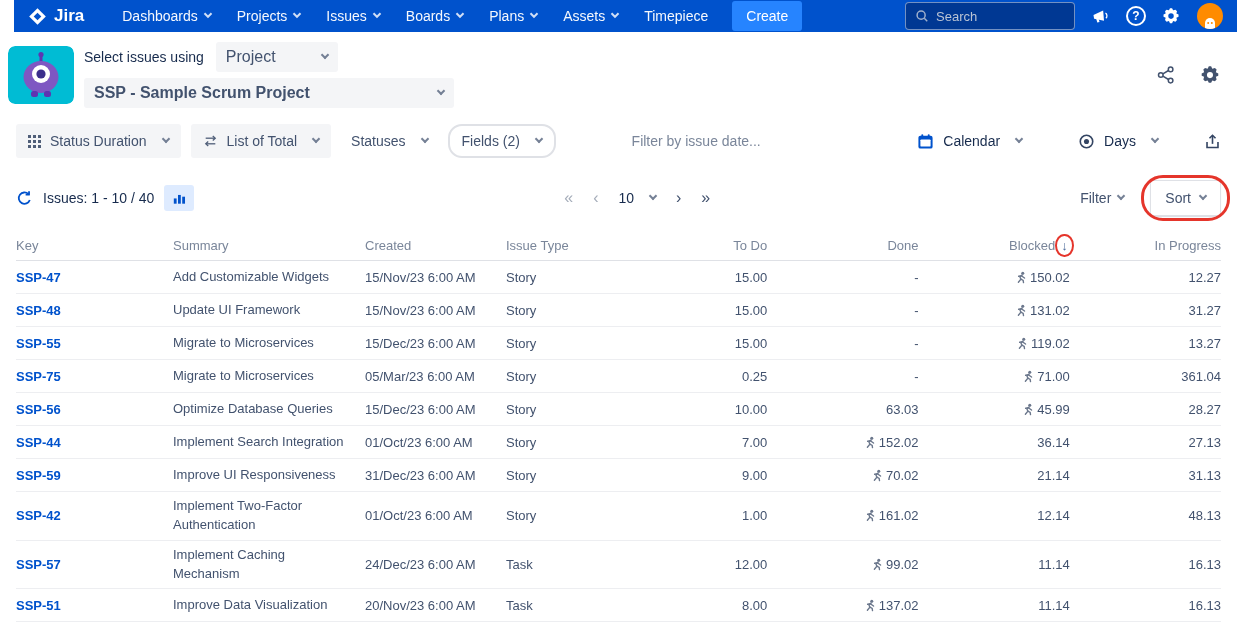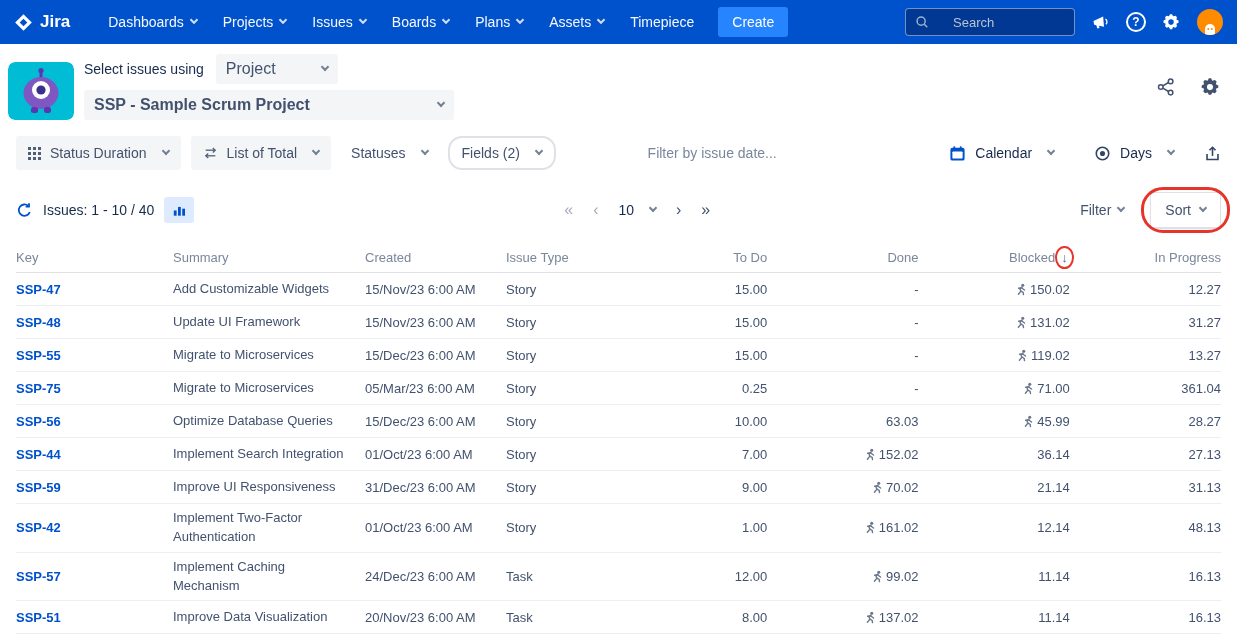--- a/index.html
+++ b/index.html
@@ -3,39 +3,39 @@
 <meta charset="utf-8">
 <style>
   * { box-sizing: border-box; margin: 0; padding: 0; }
   body { margin: 0; background: #fff; }
   .page {
     width: 1237px; height: 641px; position: relative; overflow: hidden;
     background: #fff; font-family: "Liberation Sans", "DejaVu Sans", sans-serif;
     color: #172B4D;
   }
   
-  .topnav { height: 44px; background: #0052CC; display: flex; align-items: center; padding: 0 14px; color: #fff; }
+  .topnav { height: 32px; background: #0052CC; display: flex; align-items: center; padding: 0 14px; color: #fff; margin-left: 14px; }
   .brand { display: flex; align-items: center; gap: 7px; font-weight: 700; font-size: 17px; margin-right: 38px; cursor: pointer; }
   .nav-items { display: flex; align-items: center; gap: 26px; font-size: 14px; font-weight: 500; }
   .nav-item { display: flex; align-items: center; cursor: pointer; color: rgba(255,255,255,.96); white-space: nowrap; }
   .chev { width: 6px; height: 6px; border-right: 2px solid currentColor; border-bottom: 2px solid currentColor;
           transform: rotate(45deg); display: inline-block; margin-left: 7px; margin-top: -4px; opacity: .85; }
   .create-btn { background: #2684FF; color: #fff; border: none; border-radius: 3px; margin-left: 24px;
                 padding: 7px 14px; font-size: 14px; font-weight: 500; cursor: pointer; font-family: inherit; }
   .nav-right { margin-left: auto; display: flex; align-items: center; gap: 16px; }
-  .nav-search { display: flex; align-items: center; gap: 24px; background: rgba(0,10,40,.35);
+  .nav-search { display: flex; align-items: center; gap: 7px; background: rgba(0,10,40,.35);
                 border: 1px solid rgba(255,255,255,.45); border-radius: 4px; height: 28px; width: 170px; padding: 0 9px; }
   .nav-search input { background: transparent; border: none; outline: none; color: #fff; font-size: 13px; width: 100%; font-family: inherit; }
   .nav-search input::placeholder { color: #BAC4D4; }
   .icon-btn { display: flex; align-items: center; justify-content: center; cursor: pointer; }
   .help-circle { width: 20px; height: 20px; border: 2px solid #fff; border-radius: 50%; display: flex; align-items: center;
                  justify-content: center; font-size: 12px; font-weight: 700; color: #fff; }
   .avatar { width: 26px; height: 26px; border-radius: 50%; background: #FF8B00; display: flex; align-items: flex-end; justify-content: center; overflow: hidden; cursor: pointer; }
   
-  .app-header { display: flex; align-items: flex-end; padding: 10px 16px 12px 8px; gap: 10px; }
+  .app-header { display: flex; align-items: center; padding: 10px 16px 12px 8px; gap: 10px; }
   .app-logo { flex: none; border-radius: 7px; overflow: hidden; line-height: 0; }
   .selectors { display: flex; flex-direction: column; gap: 6px; }
   .sel-row1 { display: flex; align-items: center; gap: 12px; height: 30px; }
   .select-label { font-size: 14px; color: #172B4D; }
   .dd { background: #F4F5F7; border: none; border-radius: 3px; color: #42526E; font-size: 16px; display: flex;
         align-items: center; padding: 0 10px; height: 30px; cursor: pointer; font-family: inherit; }
   .dd .chev { border-color: #5E6C84; margin-left: auto; }
   .dd-mode { width: 122px; }
   .dd-project { width: 370px; font-weight: bold; }
   .header-actions { margin-left: auto; align-self: center; display: flex; gap: 24px; align-items: center; }
@@ -44,21 +44,21 @@
   .btn-gray { background: #F4F5F7; border: none; border-radius: 3px; height: 34px; display: flex; align-items: center;
               gap: 9px; padding: 0 12px; color: #42526E; font-size: 14px; cursor: pointer; font-family: inherit; }
   .btn-plain { background: transparent; border: none; border-radius: 3px; height: 34px; display: flex; align-items: center;
                gap: 9px; padding: 0 10px; color: #42526E; font-size: 14px; cursor: pointer; font-family: inherit; }
   .btn-outline { background: #fff; border: 2px solid #DFE1E6; border-radius: 14px; height: 34px; display: flex;
                  align-items: center; gap: 9px; padding: 0 12px; color: #42526E; font-size: 14px; cursor: pointer; font-family: inherit; }
   .btn-gray .chev, .btn-plain .chev, .btn-outline .chev { border-color: #5E6C84; }
   .date-filter { flex: 1; display: flex; justify-content: center; }
   .date-filter input { border: none; outline: none; font-size: 14px; color: #7A869A; width: 200px; background: transparent; font-family: inherit; }
   .date-filter input::placeholder { color: #7A869A; }
-  .tb-right { display: flex; align-items: center; gap: 20px; }
+  .tb-right { display: flex; align-items: center; gap: 36px; }
   
   .listbar { display: flex; align-items: center; padding: 12px 16px 14px; }
   .lb-left { display: flex; align-items: center; gap: 10px; }
   .issues-label { font-size: 14px; color: #172B4D; }
   .chart-btn { background: #DEEBFF; border: none; border-radius: 3px; width: 30px; height: 26px; display: flex;
                align-items: center; justify-content: center; cursor: pointer; }
   .lb-center { flex: 1; display: flex; justify-content: center; align-items: center; gap: 20px; }
   .pg-btn { font-size: 16px; color: #42526E; cursor: pointer; background: none; border: none; font-family: inherit; }
   .pg-btn.dis { color: #A5ADBA; }
   .pg-size { display: flex; align-items: center; gap: 9px; font-size: 14px; color: #172B4D; cursor: pointer;

